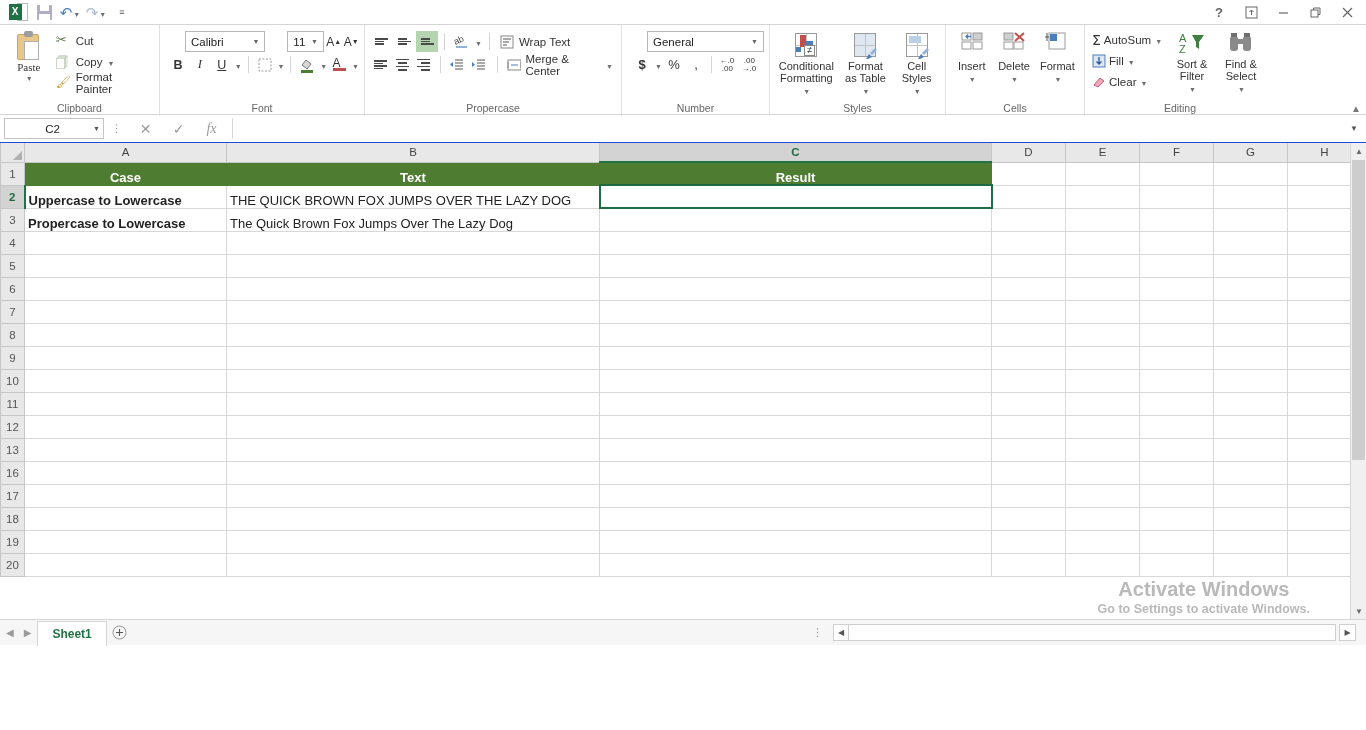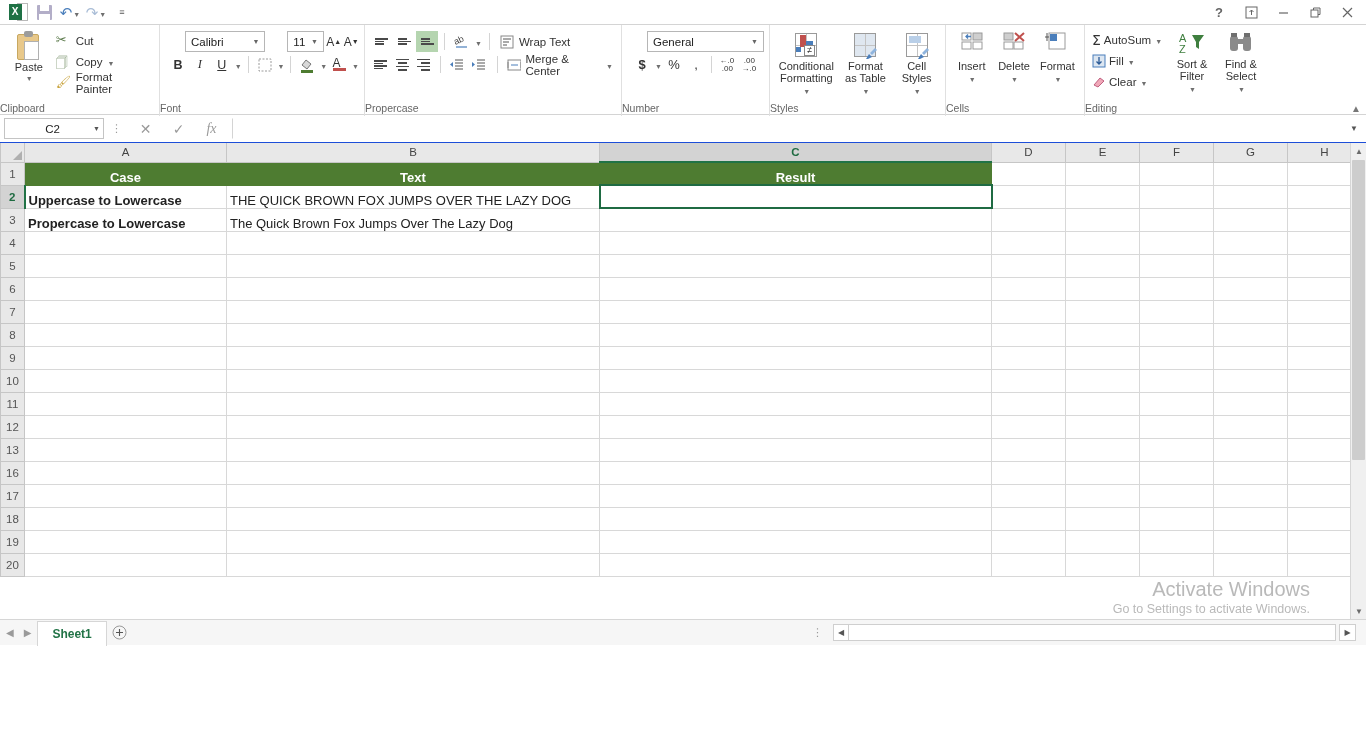--- a/index.html
+++ b/index.html
@@ -70,21 +70,21 @@
   
   .ribbon {
     height: 91px; background:#ffffff; border-top:1px solid #d4d4d4;
     border-bottom:1px solid #d4d4d4; display:flex; position:relative;
   }
   .rgroup { position:relative; display:flex; flex-direction:column; justify-content:flex-start;
             border-right:1px solid #e0e0e0; height:91px; }
   .rgroup:last-child{border-right:none;}
   .rgroup-body{ flex:1; display:flex; padding:3px 5px 0 5px; }
   .rgroup-label{
-     height:15px; font-size:10.5px; color:#666; line-height:15px;
+     height:15px; font-size:10.5px; color:#666; text-align:center; line-height:15px;
      position:relative;
   }
 
   .bigbtn{ display:flex; flex-direction:column; align-items:center; justify-content:flex-start;
            font-size:11px; color:#333; padding:2px 4px; text-align:center; line-height:12px;}
   .smbtn{ display:flex; align-items:center; gap:4px; font-size:11.5px; color:#333; height:21px;
           padding:0 3px;}
 
   
   .clip-paste{ width:48px; display:flex; flex-direction:column; align-items:center; padding-top:3px;}
@@ -172,21 +172,21 @@
               border:1px solid #4e7c31; font-size:13px;}
   td.bold{ font-weight:bold; }
   td.selected{ outline:2px solid #1f6b43; outline-offset:-1px; position:relative; background:#fff;}
 
   .vscroll{ position:absolute; right:0; top:0; width:16px; bottom:0; background:#f0f0f0;
             border-left:1px solid #d6d6d6;}
   .vs-btn{ width:16px;height:16px; display:flex;align-items:center;justify-content:center;
            color:#6b6b6b; font-size:8px; background:#f0f0f0;}
   .vs-thumb{ position:absolute; top:17px; left:1px; width:13px; height:300px; background:#cdcdcd; border-radius:1px;}
 
-  .watermark{ position:absolute; right:56px; bottom:2px; text-align:right; pointer-events:none;}
+  .watermark{ position:absolute; right:56px; bottom:2px; text-align:center; pointer-events:none;font-weight:bold;}
   .wm1{ font-size:20px; color:#b9b9b9; line-height:24px;}
   .wm2{ font-size:12.5px; color:#b9b9b9; line-height:16px;}
 
   
   .sheetbar{ height:26px; background:#f6f6f6; display:flex; align-items:center;
              border-top:1px solid #d6d6d6; position:relative;}
   .navbtns{ display:flex; align-items:center; padding:0 6px; gap:10px; color:#9a9a9a; font-size:10px;}
   .stab{ height:25px; padding:0 14px; display:flex;align-items:center; font-size:12px;
          color:#217346; font-weight:bold; background:#fff; border:1px solid #d6d6d6;
          border-bottom:none; border-radius:0; position:relative; top:1px;}
@@ -286,21 +286,21 @@
   <div class="ribbon">
 
     <div class="rgroup" style="width:160px;">
       <div class="rgroup-body">
         <div class="clip-paste">
           <div class="paste-icon">
               <div class="board"></div>
               <div class="clip"></div>
               <div class="page"></div>
             </div>
-          <div style="font-size:11px;color:#333;">Paste</div>
+          <div style="font-size:11px;color:#333;font-family:Liberation Serif, serif;">Paste</div>
           <div class="tiny-caret">▼</div>
         </div>
         <div class="clip-list">
           <div class="smbtn">
             <span class="ic ic-cut"></span>
             <span>Cut</span>
           </div>
           <div class="smbtn">
             <span class="ic ic-copy"></span>
             <span>Copy</span>

